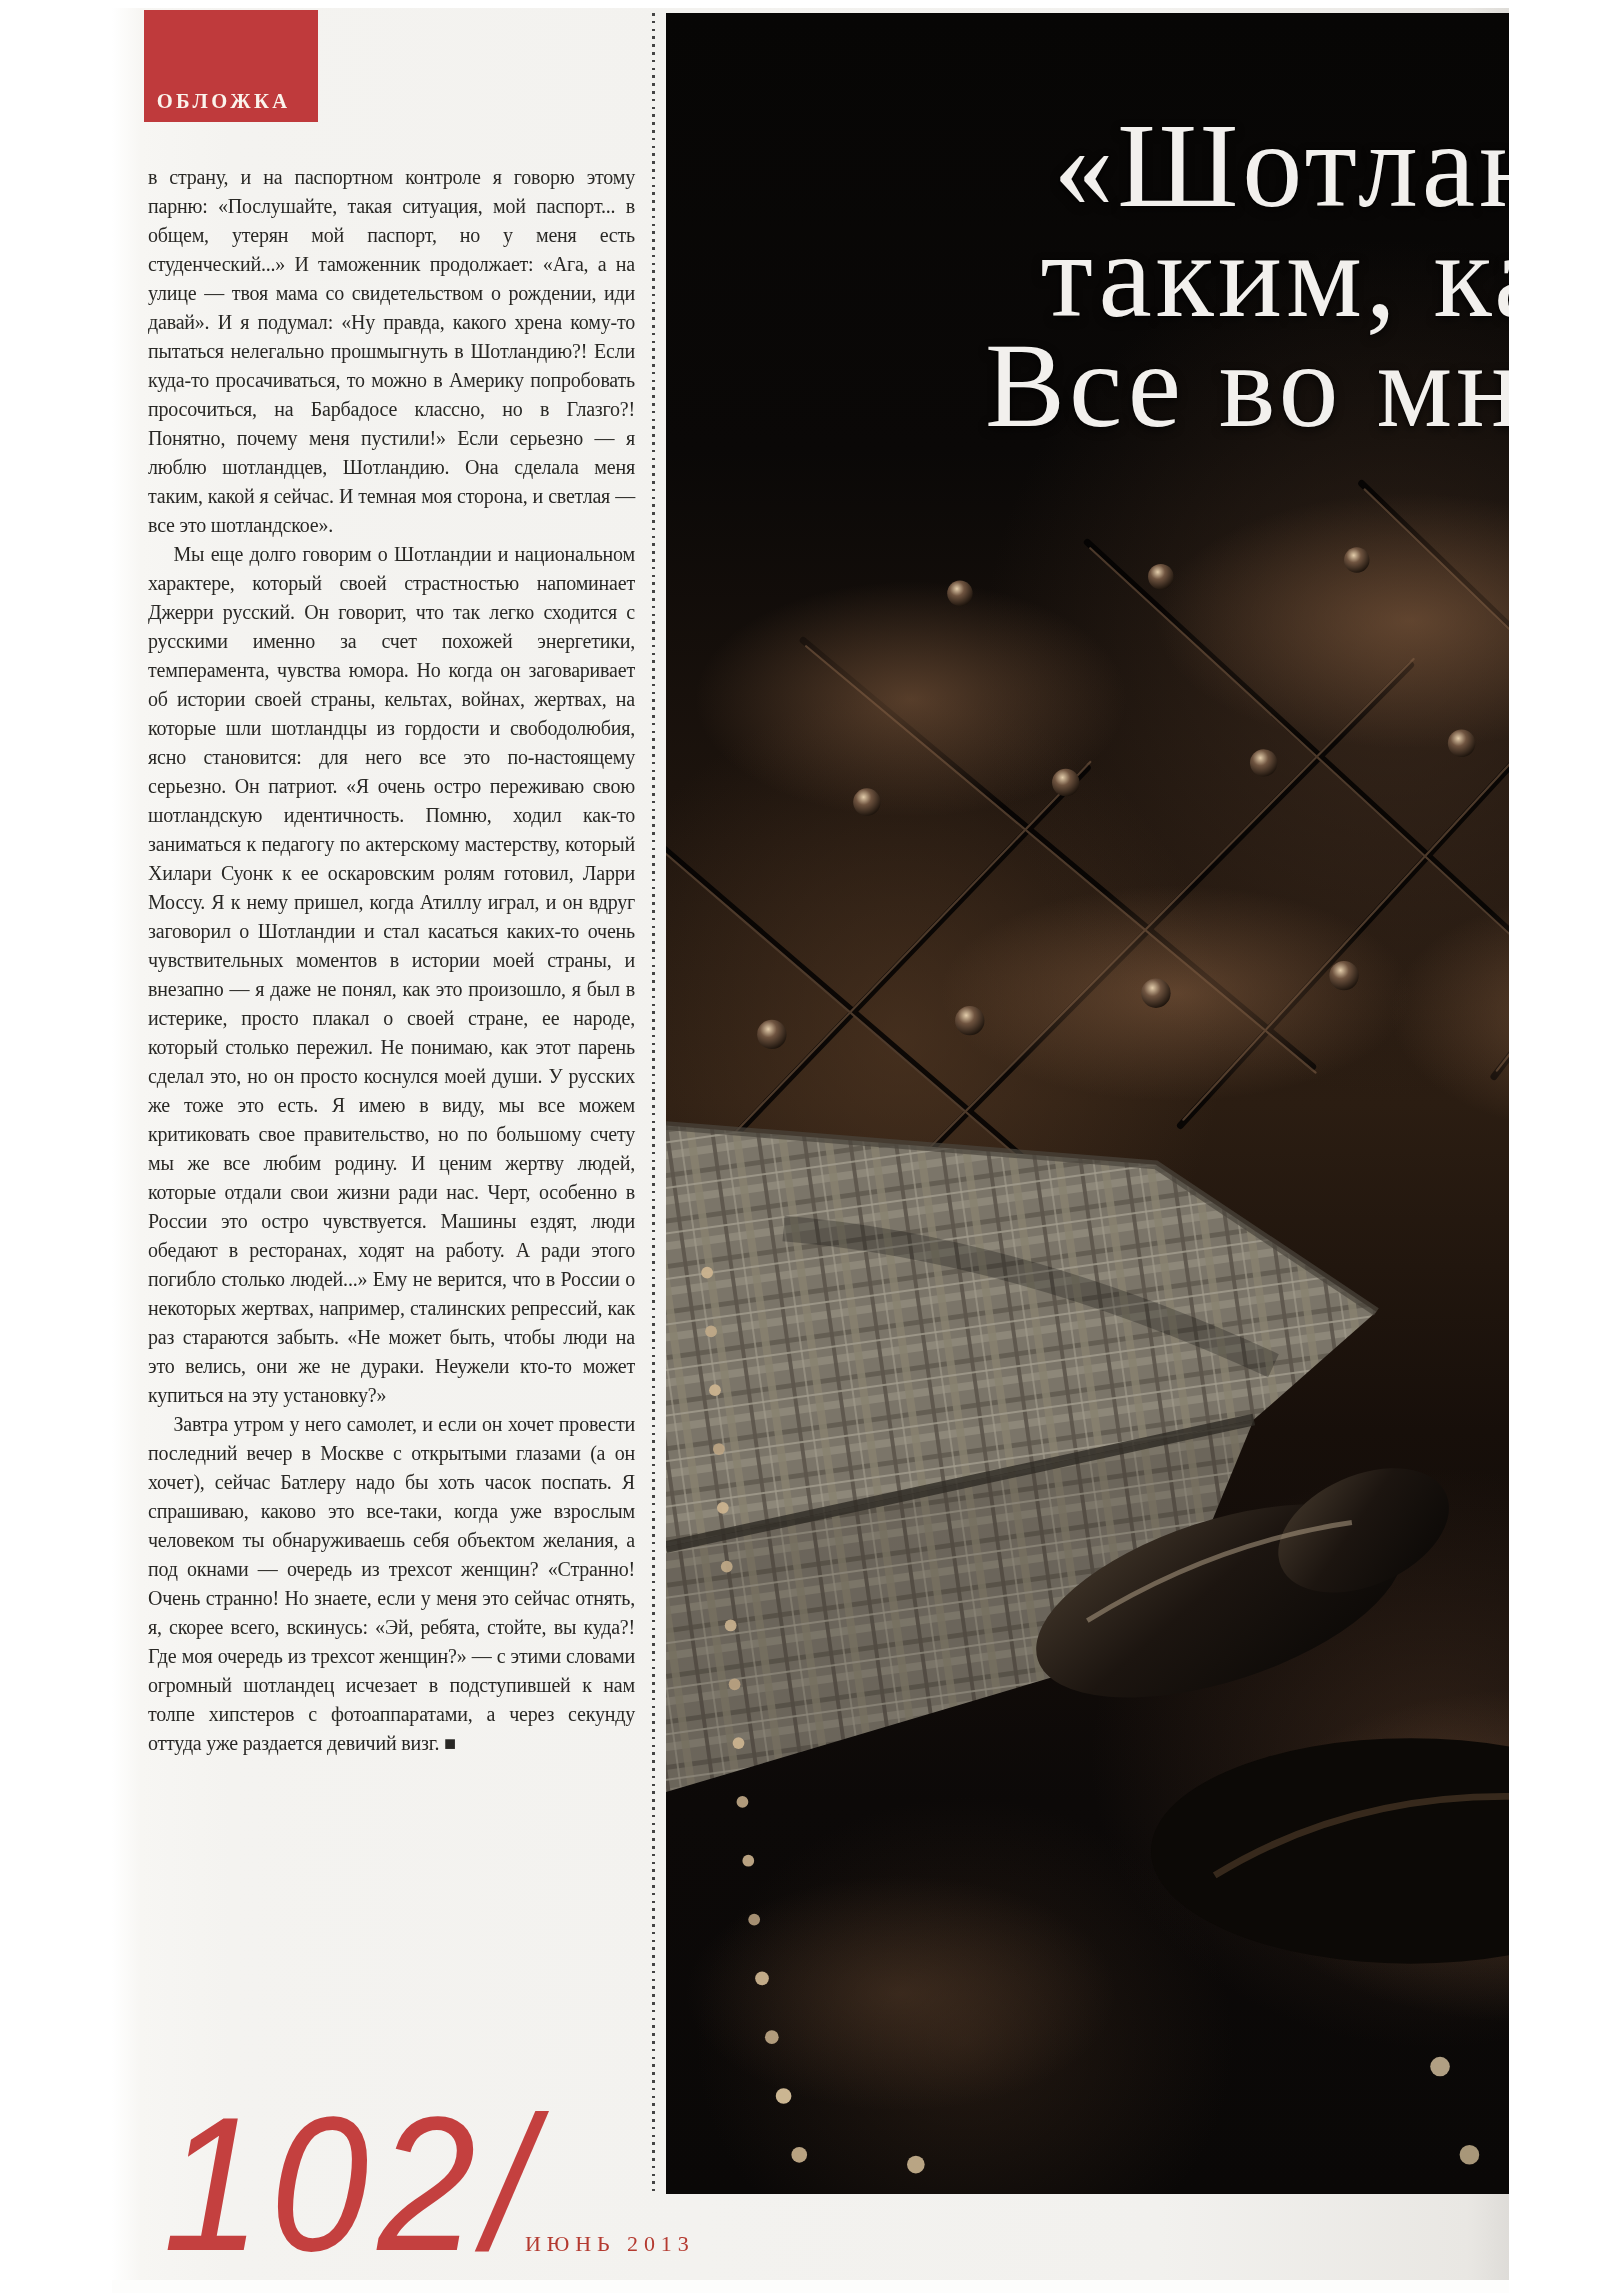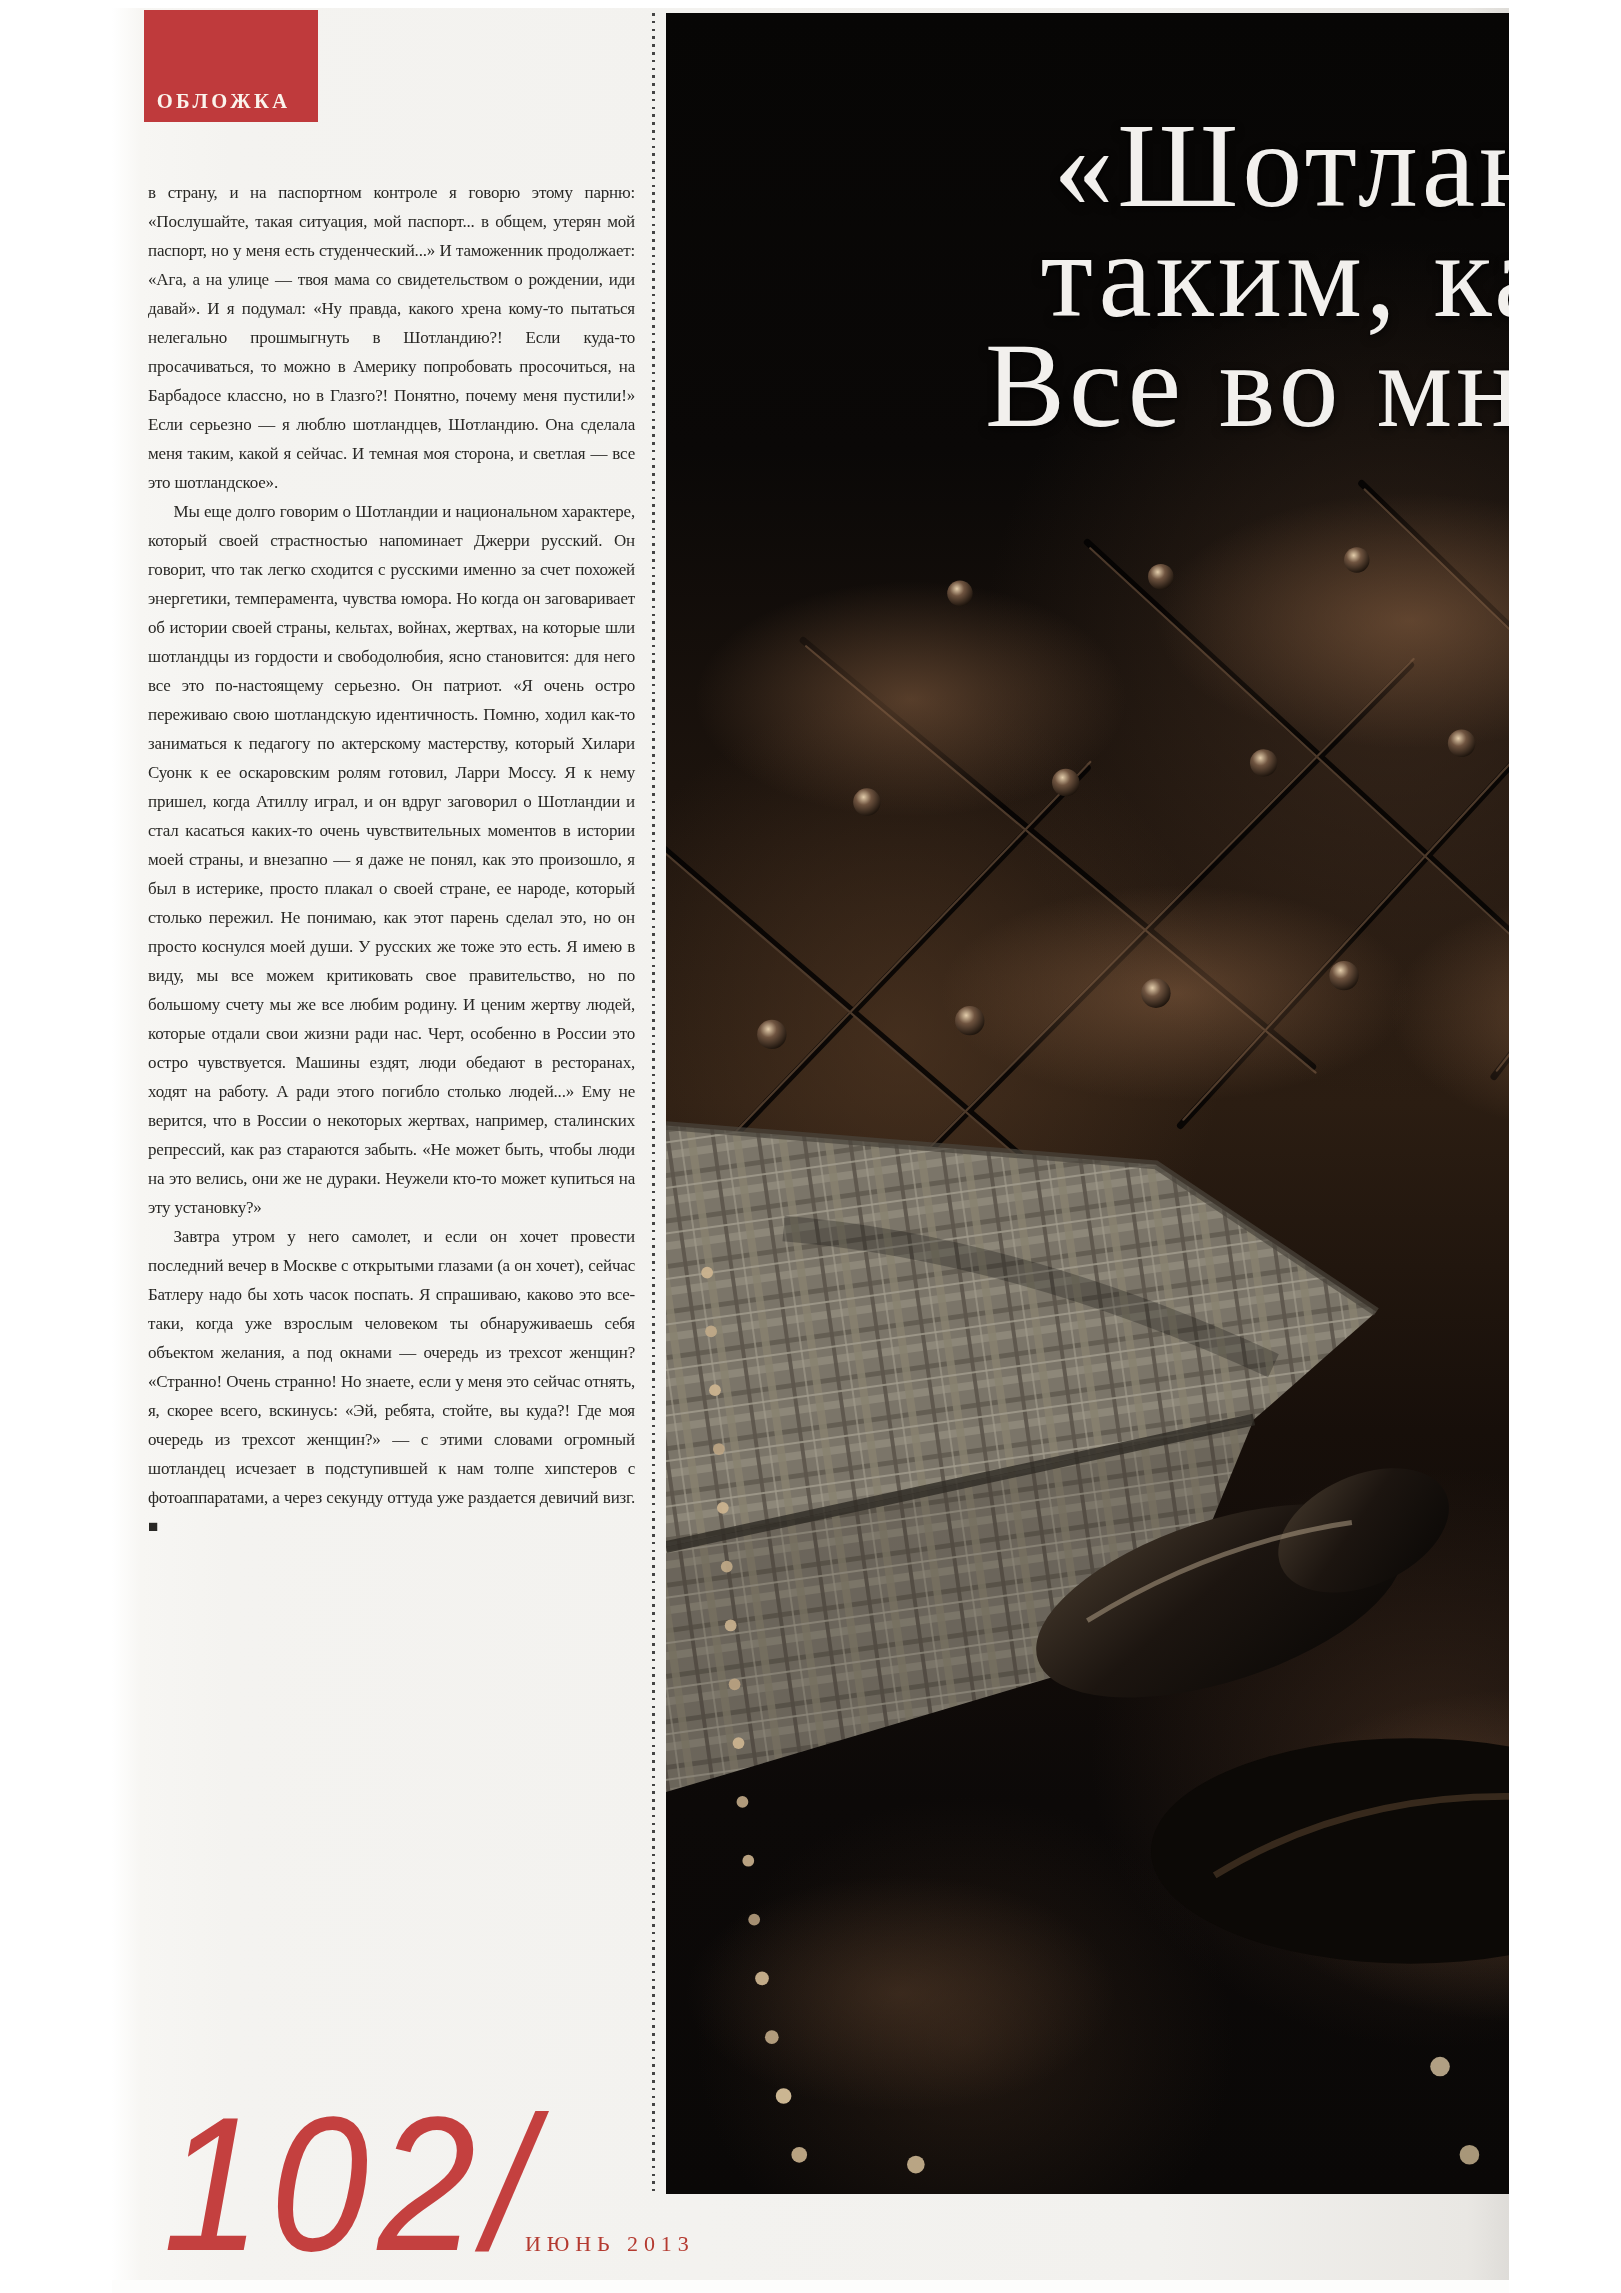--- a/index.html
+++ b/index.html
@@ -24,22 +24,22 @@
     display:flex;align-items:flex-end;
     padding:0 0 8.8px 12.7px;box-sizing:border-box;
   }
   .section-box .label{
     color:#fbf3ec;font-weight:bold;font-size:20.6px;letter-spacing:3.4px;
     font-family:"Liberation Serif", serif;
   }
 
   
   .article-col{
-    position:absolute;left:36px;top:178px;width:487px;
-    font-size:17px;line-height:29px;color:#292825;
+    position:absolute;left:36px;top:163px;width:487px;
+    font-size:20px;line-height:29px;color:#292825;
     text-align:justify;
     hyphens:auto;-webkit-hyphens:auto;
     letter-spacing:-0.2px;
   }
   .article-col p{margin:0;padding:0;}
   .article-col p.indent{text-indent:25.5px;}
 
   
   .dotted-rule{
     position:absolute;left:540px;top:12.7px;width:2.9px;height:2178px;

